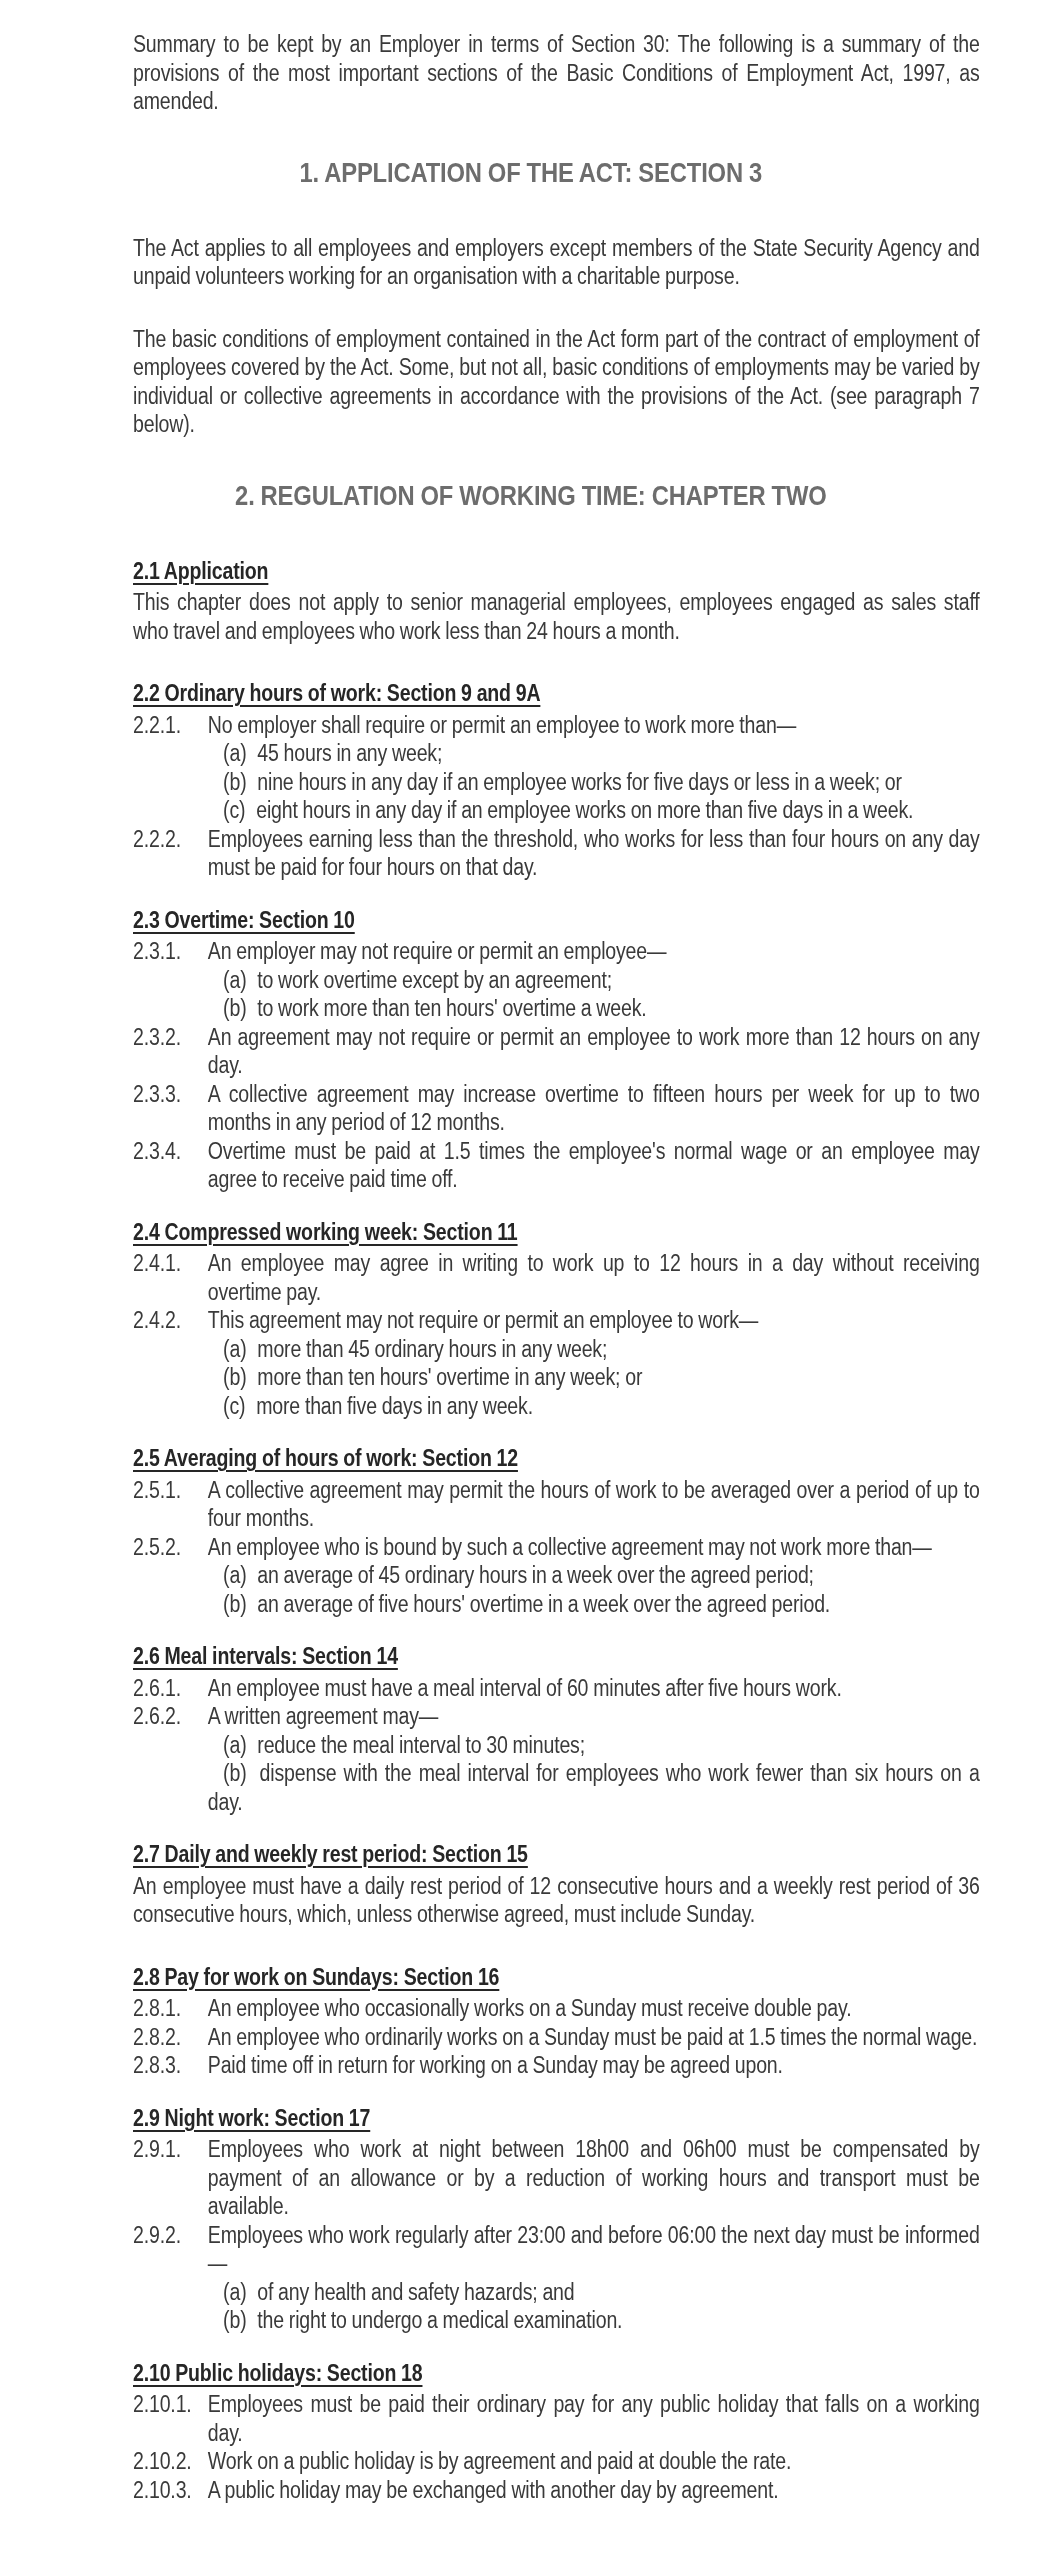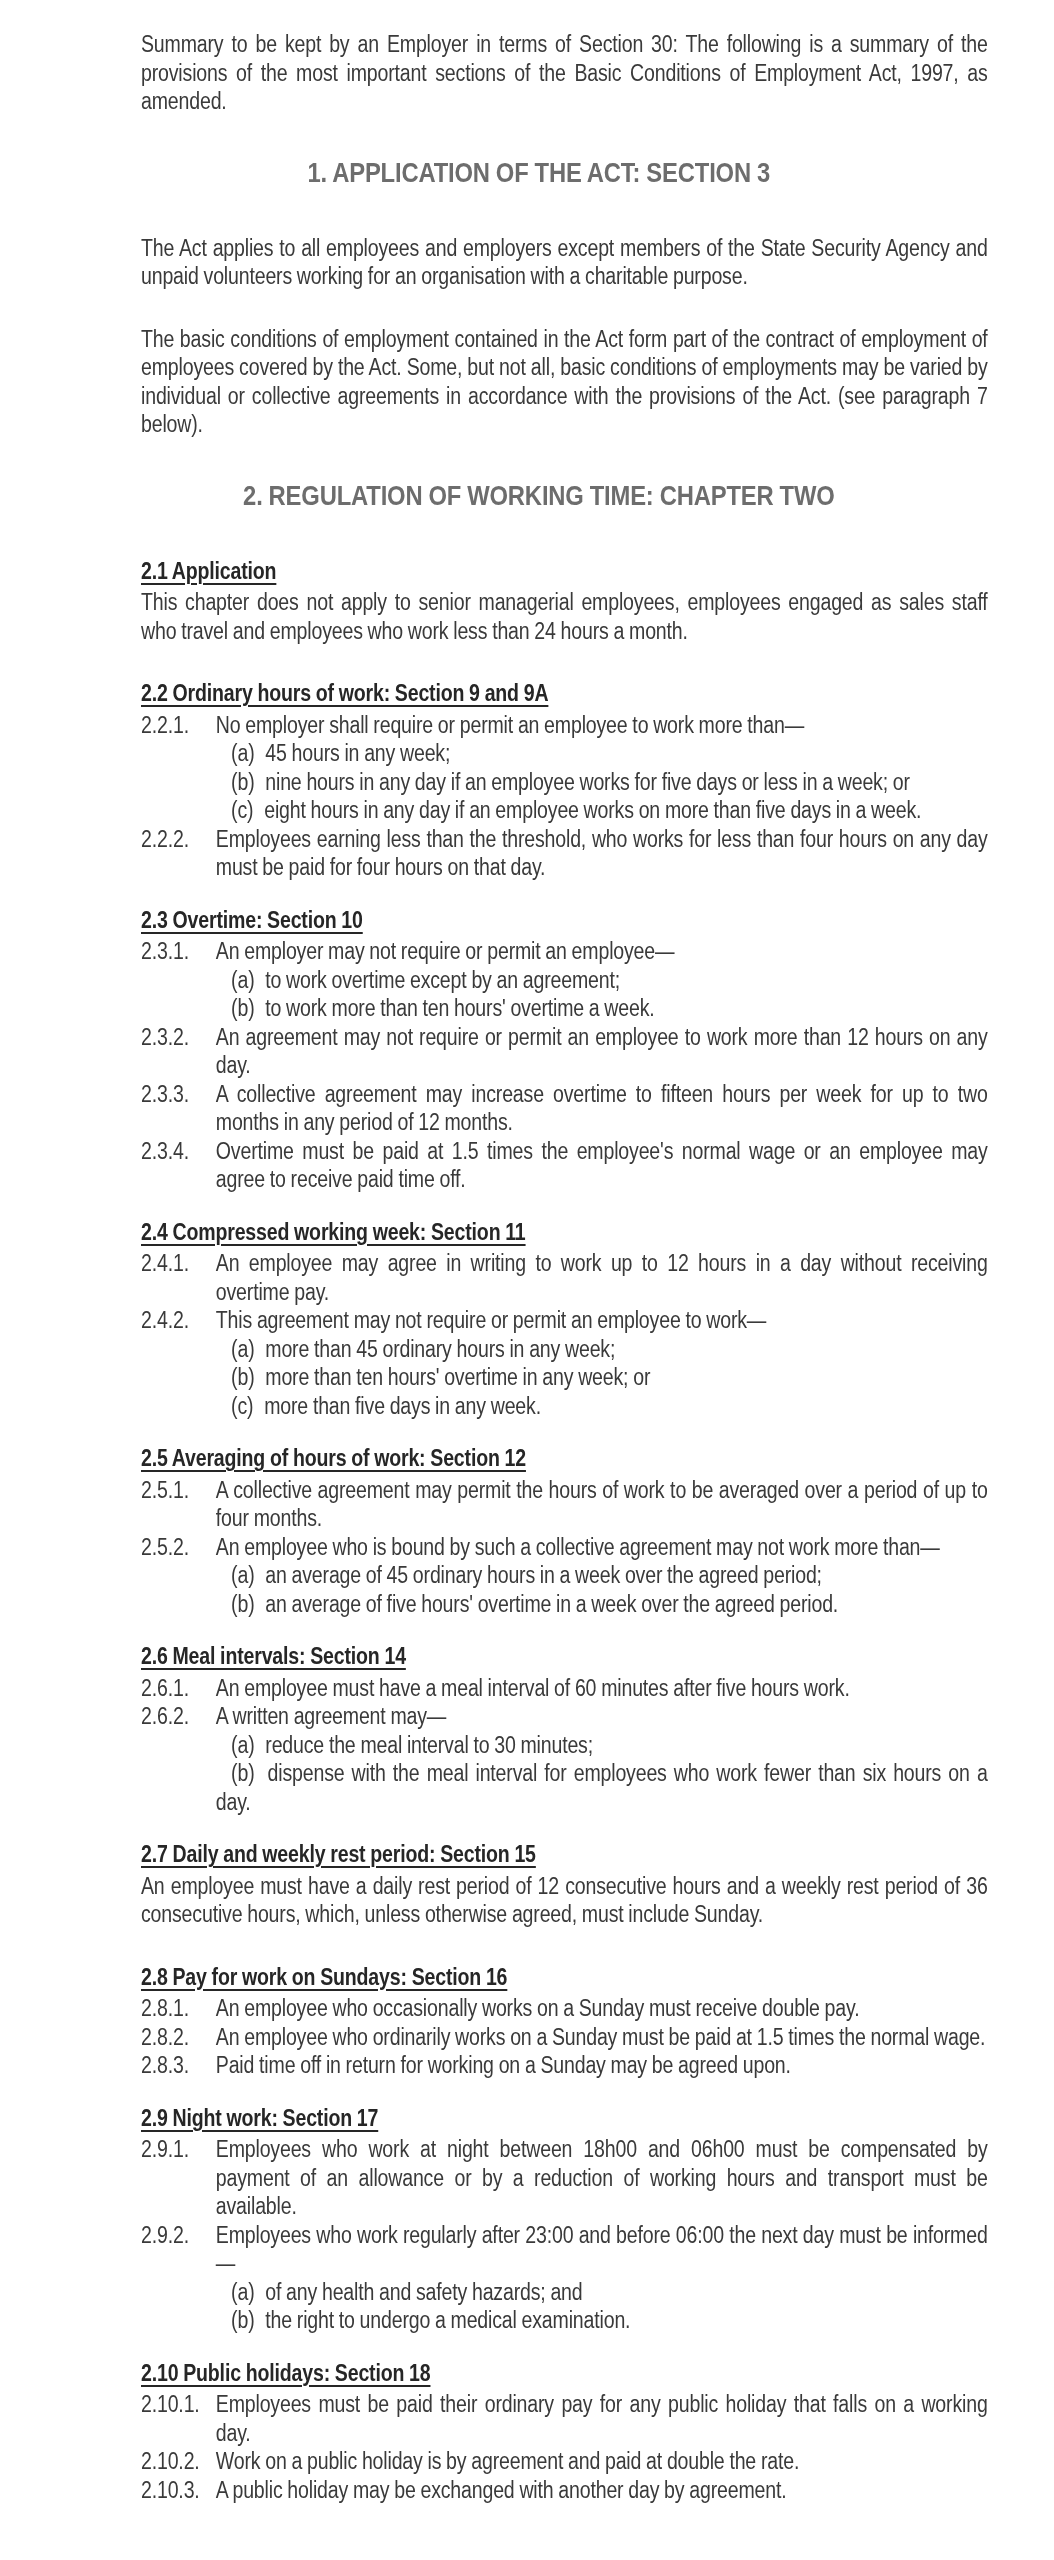--- a/index.html
+++ b/index.html
@@ -4,21 +4,21 @@
 <style>
   * { box-sizing: border-box; }
   html, body { margin: 0; padding: 0; }
   body {
     width: 1054px;
     height: 2560px;
     background: var(--bg, #ffffff);
     overflow: hidden;
     font-family: "Liberation Sans", "DejaVu Sans", sans-serif;
   }
-  .page { width: 1054px; height: 2560px; background: var(--bg, #ffffff); padding-left: 8px; }
+  .page { width: 1054px; height: 2560px; background: var(--bg, #ffffff); }
   .doc {
     width: 996px;
     margin-left: 133px;
     padding-top: 30px;
     transform: scaleX(0.85);
     transform-origin: left top;
     color: var(--text-color, #3a3a3a);
     font-size: 23px;
     line-height: 28.5px;
     letter-spacing: -0.2px;

